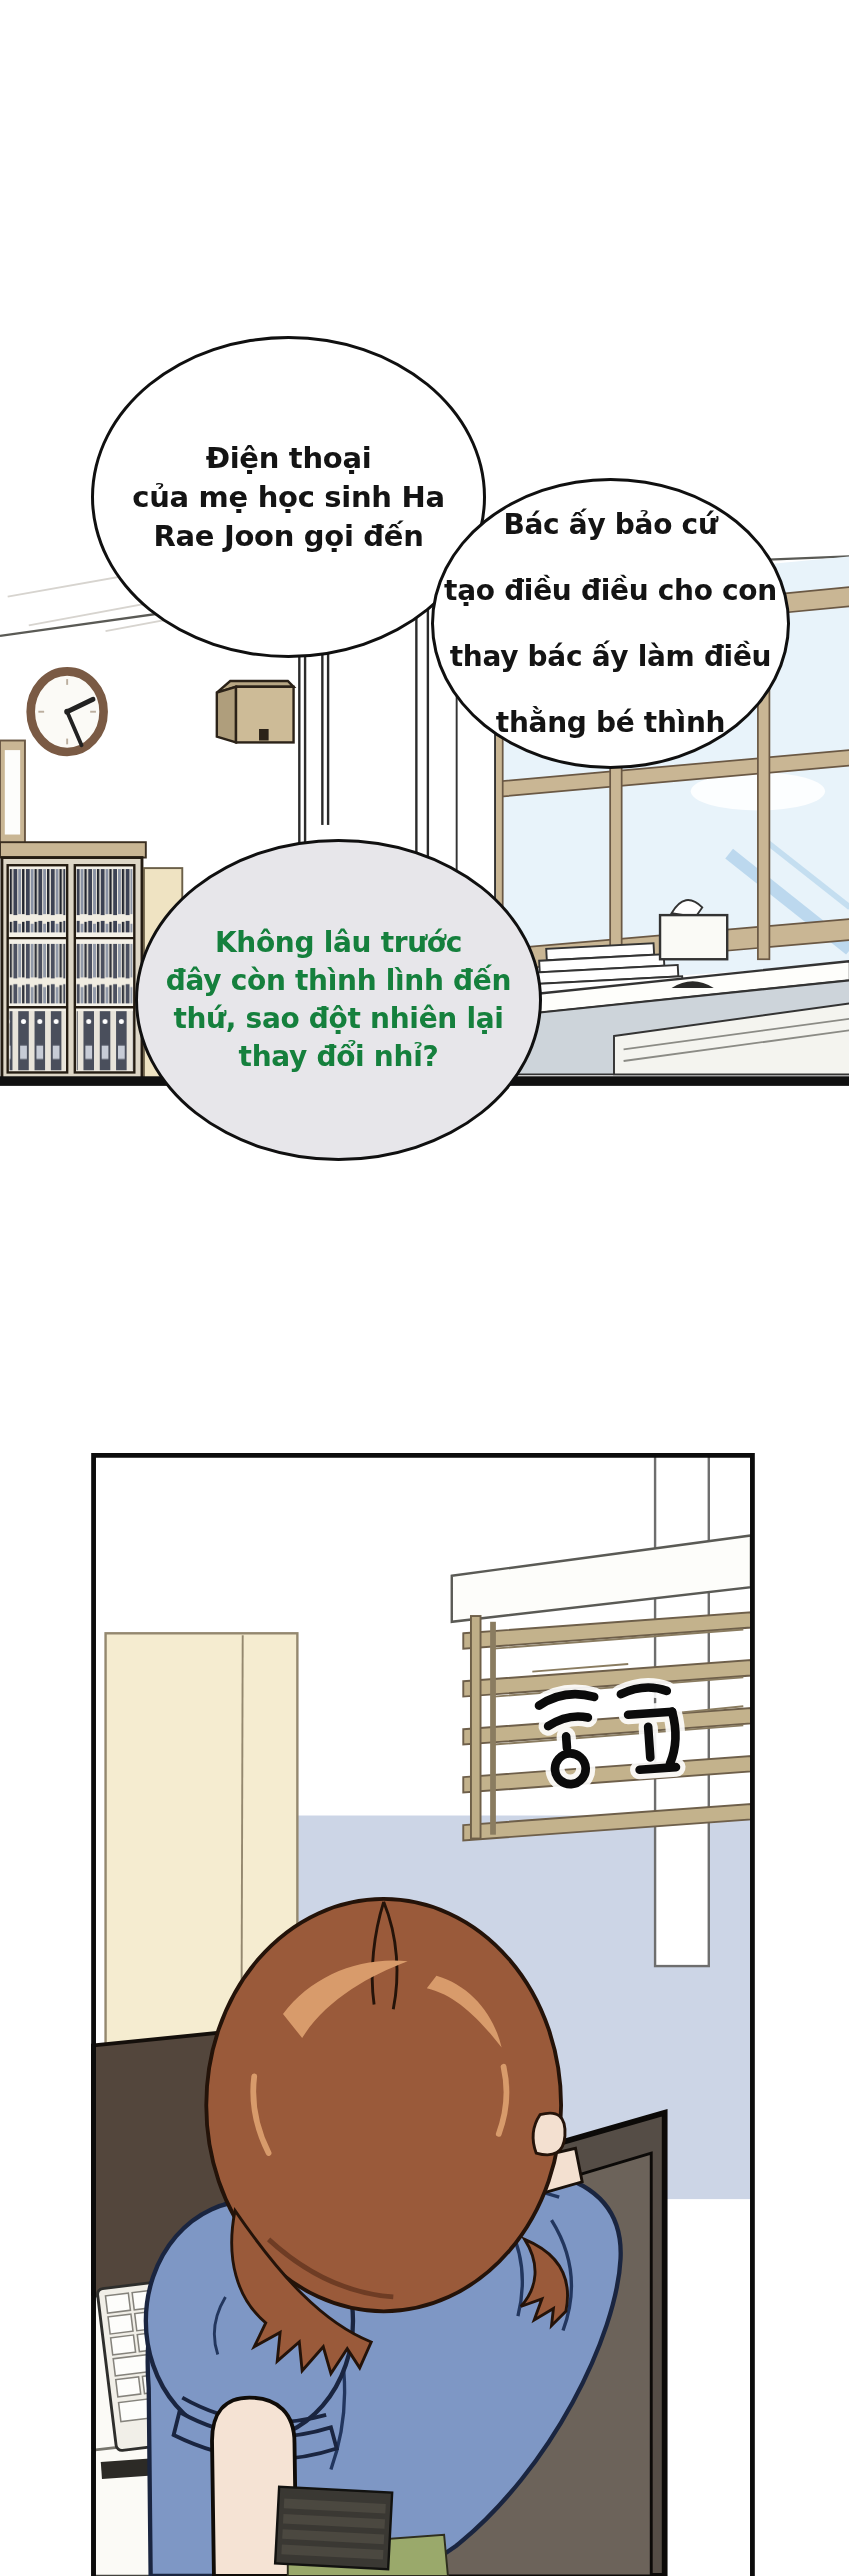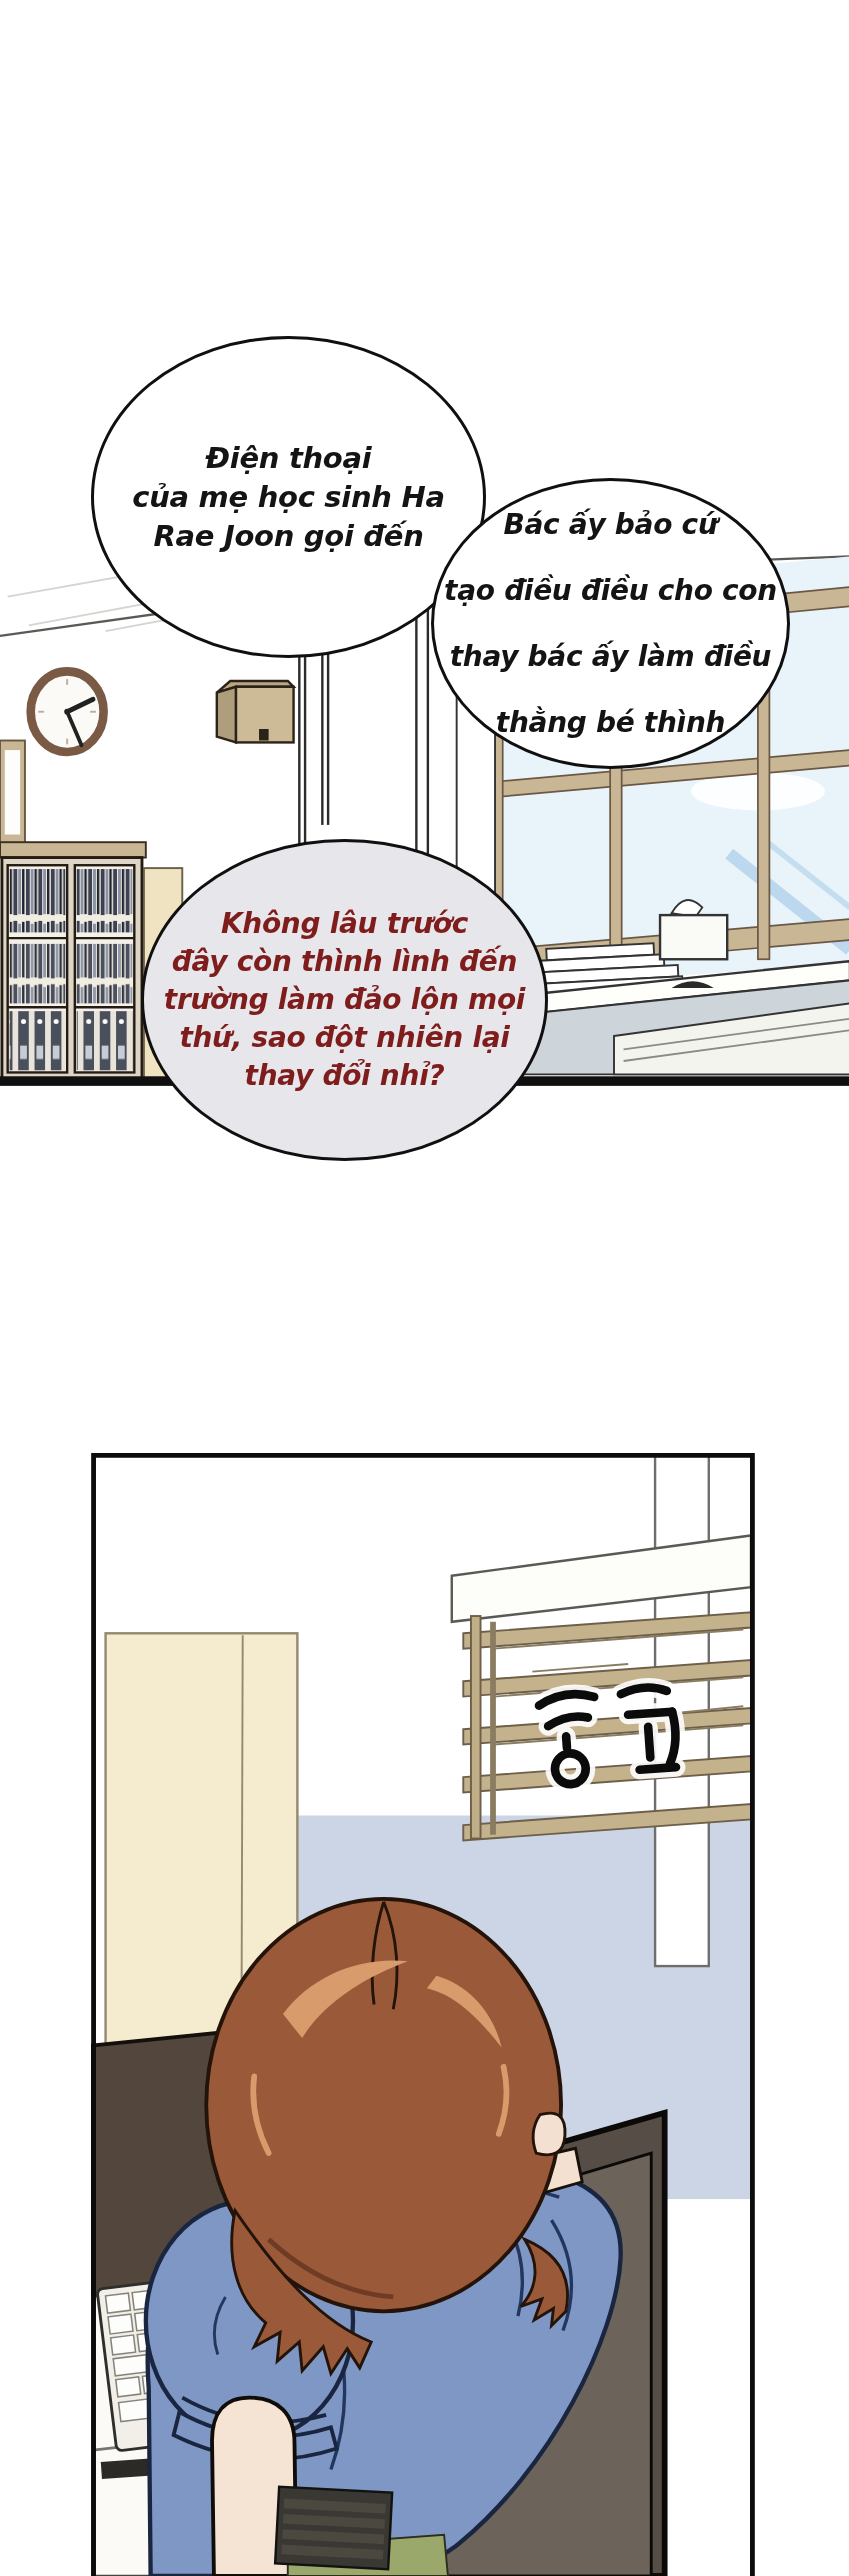--- a/index.html
+++ b/index.html
@@ -2,26 +2,26 @@
 <html><head>
 <meta charset="utf-8">
 <style>
   html,body{margin:0;padding:0;background:#ffffff;}
   #page{position:relative;width:850px;height:2576px;background:#ffffff;overflow:hidden;
         font-family:"DejaVu Sans","Liberation Sans",sans-serif;}
   svg{display:block}
   .scene{position:absolute;left:0;z-index:1;}
   .bubble{position:absolute;z-index:5;border:3.8px solid #101010;border-radius:50%;
           display:flex;flex-direction:column;justify-content:center;align-items:center;
-          text-align:left;font-weight:700;color:#141414;letter-spacing:-0.3px;box-sizing:border-box;font-style:italic;}
+          text-align:left;font-weight:700;color:#141414;letter-spacing:-0.3px;box-sizing:border-box;}
   .bubble .ln{font-size:29px;line-height:39px;white-space:nowrap;}
   #bubble1{left:91px;top:336px;width:395px;height:322px;}
   #bubble2{left:431px;top:478px;width:359px;height:291px;z-index:6;gap:28px;}
   #bubble2 .ln{font-size:28px;line-height:38px;}
-  #bubble3{left:141px;top:839px;width:407px;height:322px;color:#7f1d1d;}
+  #bubble3{left:135px;top:839px;width:407px;height:322px;color:#15803d;}
   #bubble3 .ln{font-size:28px;line-height:38px;}
   #bubble4{left:389px;top:1331px;width:369px;height:230px;color:#1a1a20;}
 </style>
 </head>
 <body>
 
 <div id="page">
 
   <svg class="scene" style="top:537px" width="850" height="549" viewBox="0 0 886 572">
     <defs>
@@ -302,20 +302,19 @@
   <div class="bubble" id="bubble2" style="background: rgb(255, 255, 255);">
     <div class="ln">Bác ấy bảo cứ</div>
     <div class="ln">tạo điều điều cho con</div>
     <div class="ln">thay bác ấy làm điều</div>
     <div class="ln">thằng bé thình</div>
   </div>
 
   <div class="bubble" id="bubble3" style="background: rgb(231, 230, 234);">
     <div class="ln">Không lâu trước</div>
     <div class="ln">đây còn thình lình đến</div>
-    <div class="ln">trường làm đảo lộn mọi</div>
     <div class="ln">thứ, sao đột nhiên lại</div>
     <div class="ln">thay đổi nhỉ?</div>
   </div>
 
 
 </div>
 
 
 </body></html>

